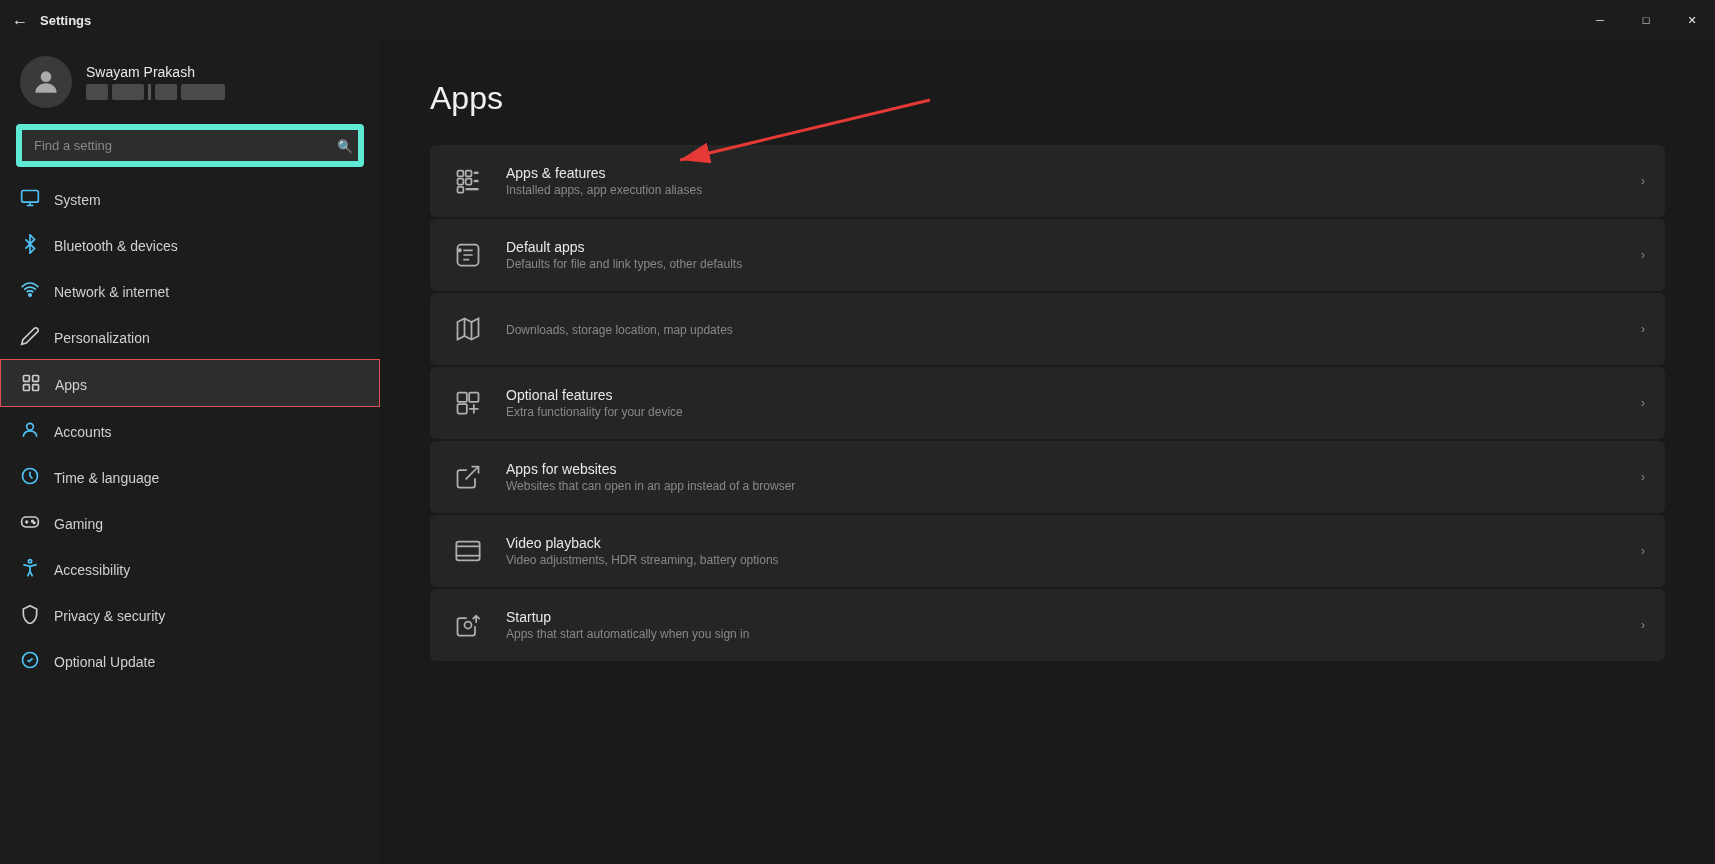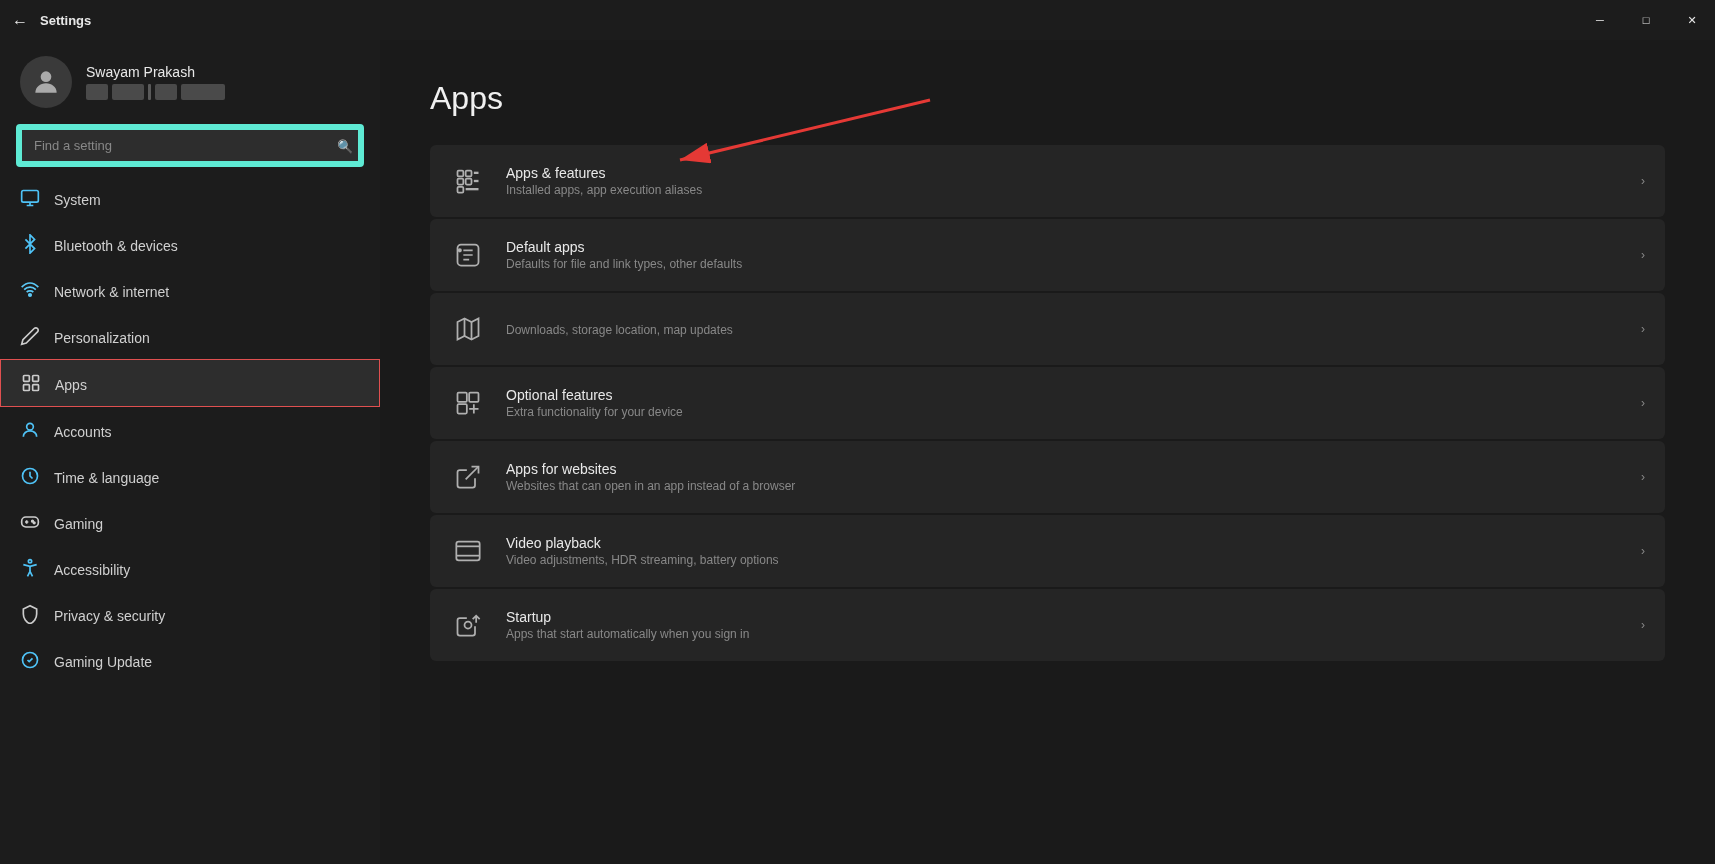--- a/index.html
+++ b/index.html
@@ -405,21 +405,21 @@
         <span>Privacy &amp; security</span>
       </div>
 
       <div class="nav-item">
         <div class="nav-icon icon-update">
           <svg class="svg-icon" viewBox="0 0 24 24" fill="none" stroke="#4fc3f7" stroke-width="2">
               <path d="M21 12a9 9 0 1 1-18 0 9 9 0 0 1 18 0z"></path>
               <path d="M9 12l2 2 4-4"></path>
             </svg>
         </div>
-        <span>Gaming Update</span>
+        <span>Optional Update</span>
       </div>
 
     </div>
   </div>
 
   <div class="content" style="position:relative;">
 
     <svg class="arrow-overlay" width="960" height="200" style="position:absolute; top:0; left:0; pointer-events:none; z-index:100;">
       <defs>
         <marker id="arrowhead" markerWidth="10" markerHeight="7" refX="10" refY="3.5" orient="auto">

